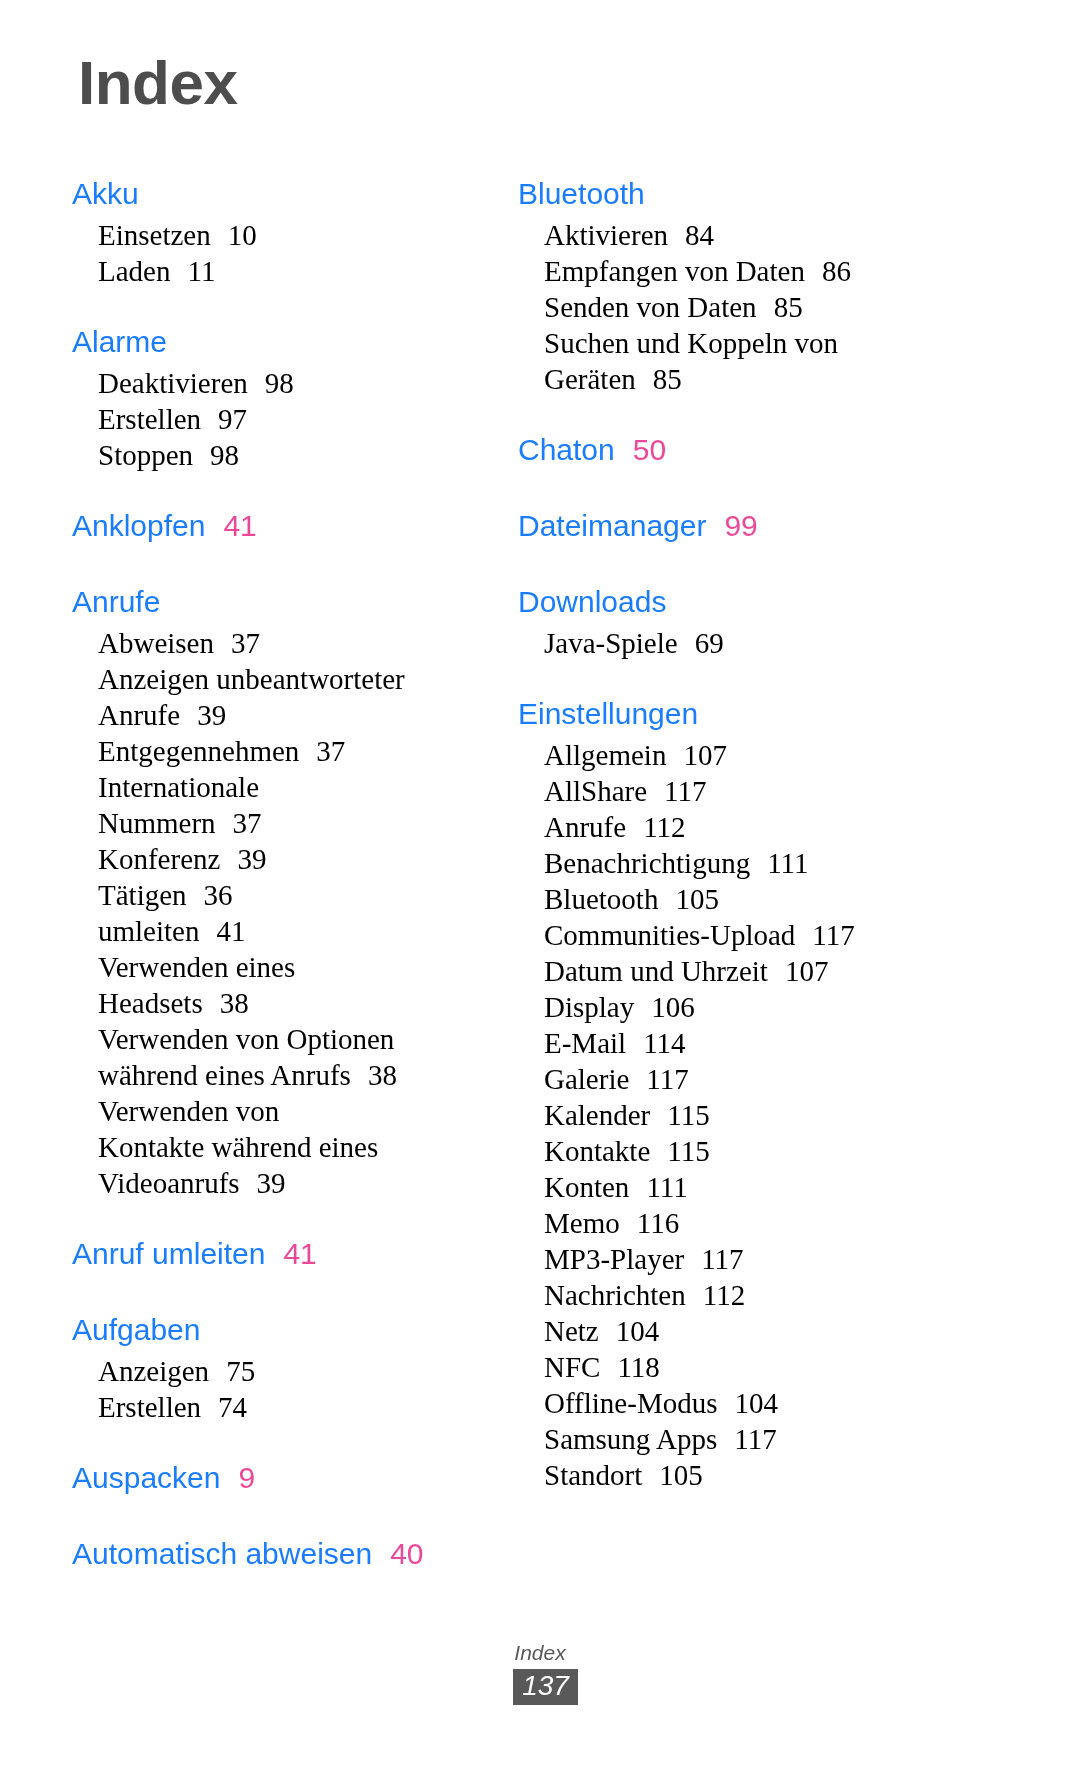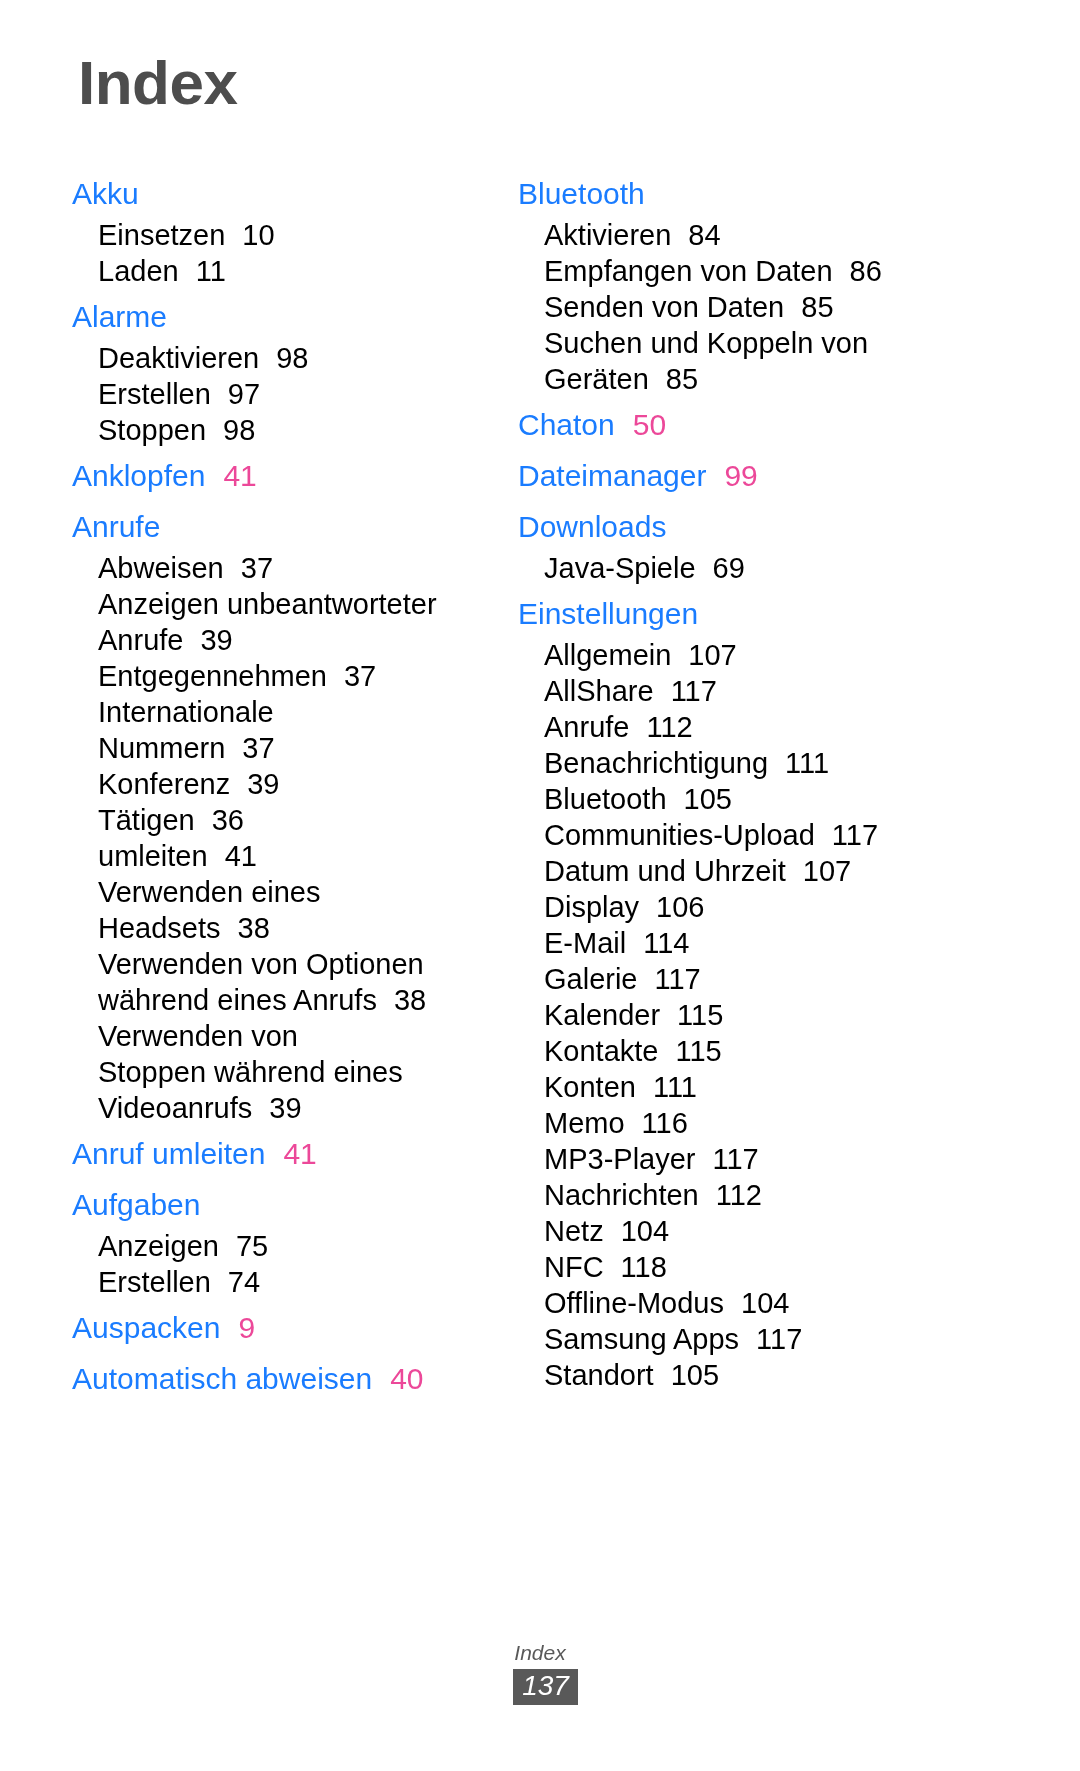--- a/index.html
+++ b/index.html
@@ -48,33 +48,34 @@
   .column.left  { margin-left: 72px; }
   .column.right { margin-left: 16px; }
 
   .group { margin: 0; padding: 0; }
 
   .heading {
     color: #1a7cff;
     font-size: 30px;
     line-height: 47px;
     white-space: nowrap;
-    margin-top: 4px;
+    margin-top: 29px;
   }
   .group:first-child > .heading { margin-top: 12px; }
   .heading .pgnum {
     color: #ec4899;
     margin-left: 18px;
   }
   .entry {
     color: #000000;
     font-size: 29px;
     line-height: 36px;
     padding-left: 26px;
     white-space: nowrap;
+    font-family: Liberation Serif, serif;
   }
   .entry .pgnum {
     margin-left: 17px;
   }
   .entry.cont {
     padding-left: 26px;
   }
 
   .footer {
     position: absolute;
@@ -134,21 +135,21 @@
           <div class="entry cont"><span>Internationale</span></div>
           <div class="entry"><span>Nummern</span><span class="pgnum">37</span></div>
           <div class="entry"><span>Konferenz</span><span class="pgnum">39</span></div>
           <div class="entry"><span>Tätigen</span><span class="pgnum">36</span></div>
           <div class="entry"><span>umleiten</span><span class="pgnum">41</span></div>
           <div class="entry cont"><span>Verwenden eines</span></div>
           <div class="entry"><span>Headsets</span><span class="pgnum">38</span></div>
           <div class="entry cont"><span>Verwenden von Optionen</span></div>
           <div class="entry"><span>während eines Anrufs</span><span class="pgnum">38</span></div>
           <div class="entry cont"><span>Verwenden von</span></div>
-          <div class="entry cont"><span>Stoppen während eines</span></div>
+          <div class="entry cont"><span>Kontakte während eines</span></div>
           <div class="entry"><span>Videoanrufs</span><span class="pgnum">39</span></div>
         </div>
         <div class="group">
           <div class="heading"><span>Anruf umleiten</span><span class="pgnum">41</span></div>
         </div>
         <div class="group">
           <div class="heading"><span>Aufgaben</span></div>
           <div class="entry"><span>Anzeigen</span><span class="pgnum">75</span></div>
           <div class="entry"><span>Erstellen</span><span class="pgnum">74</span></div>
         </div>

